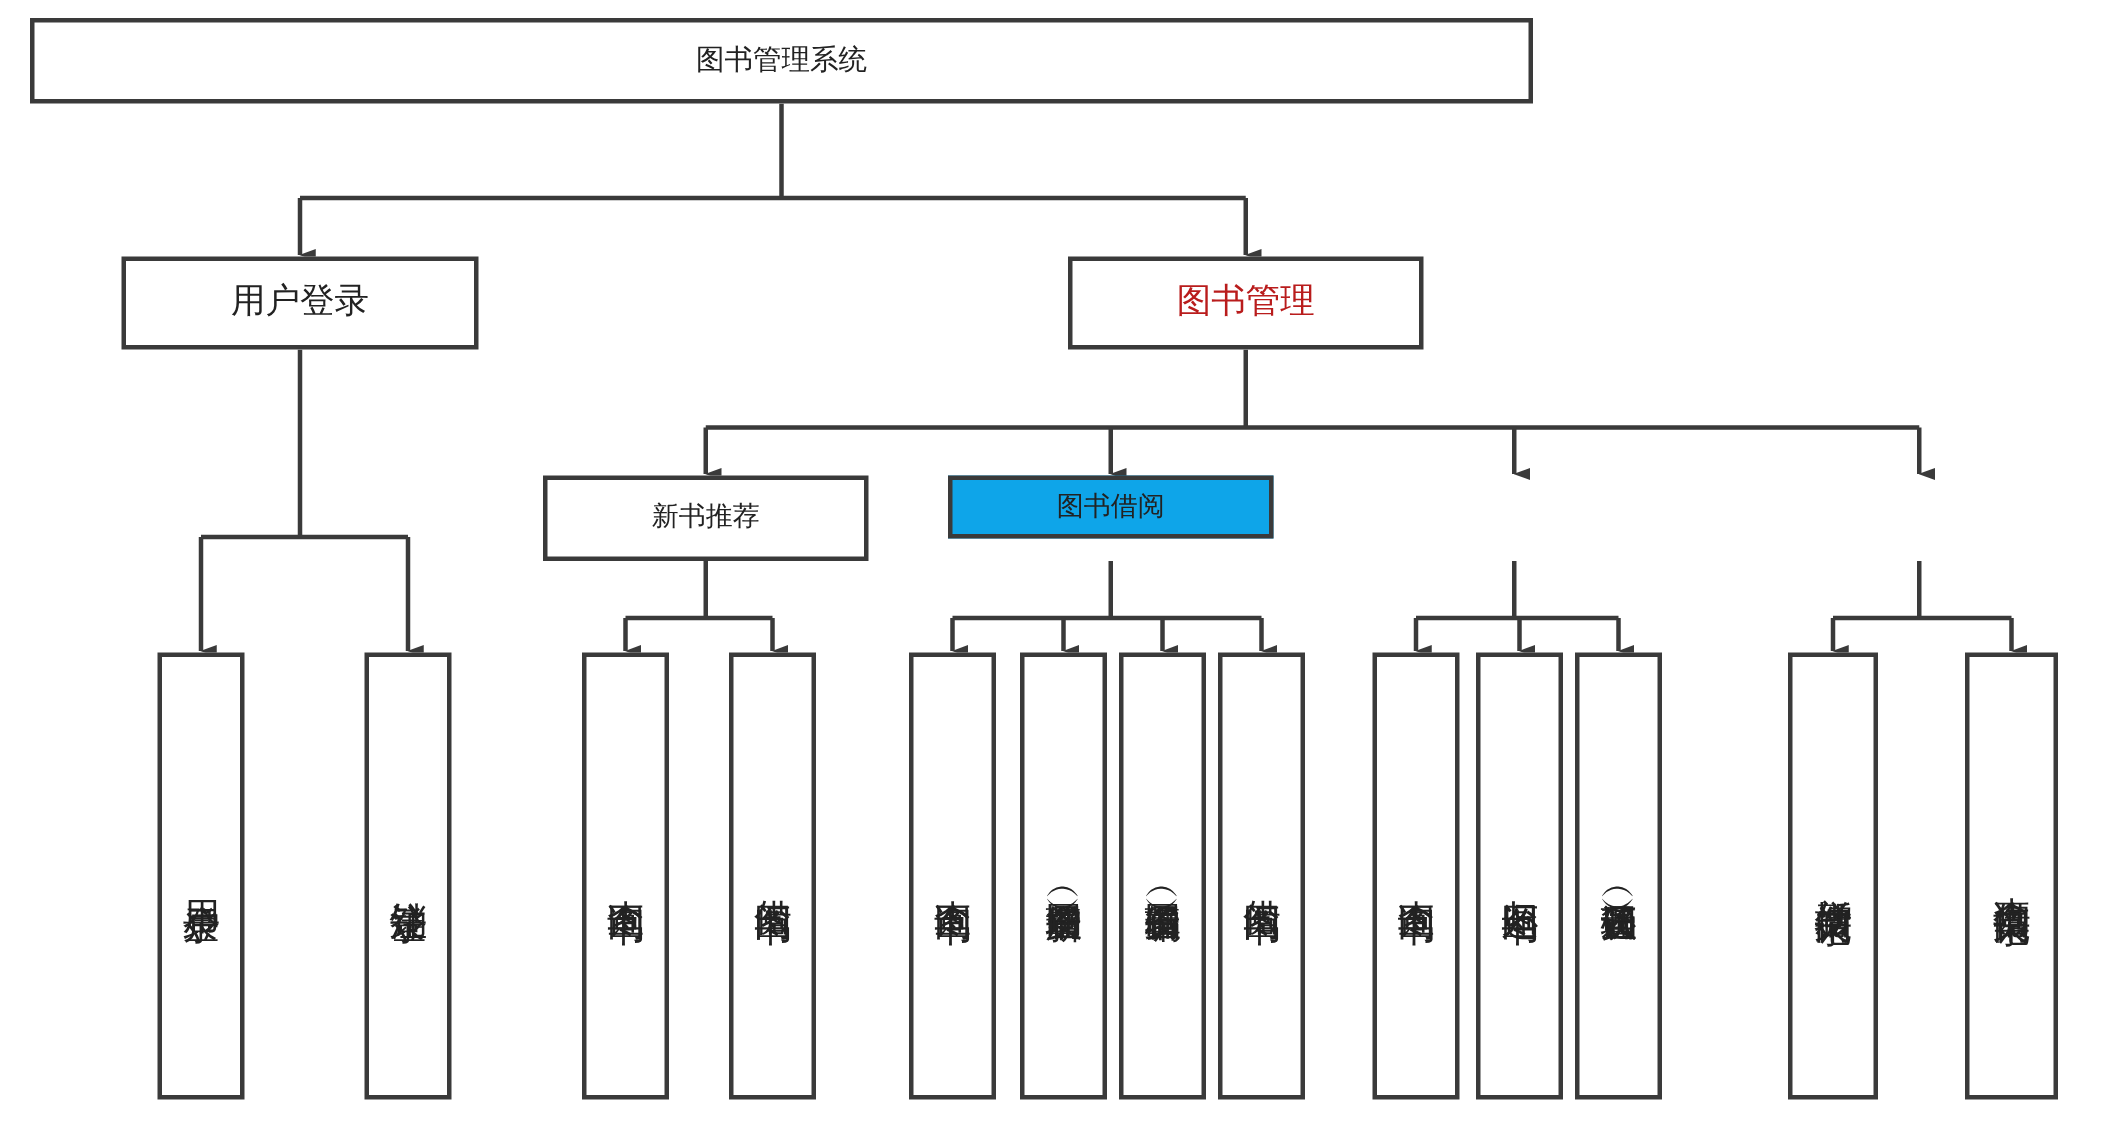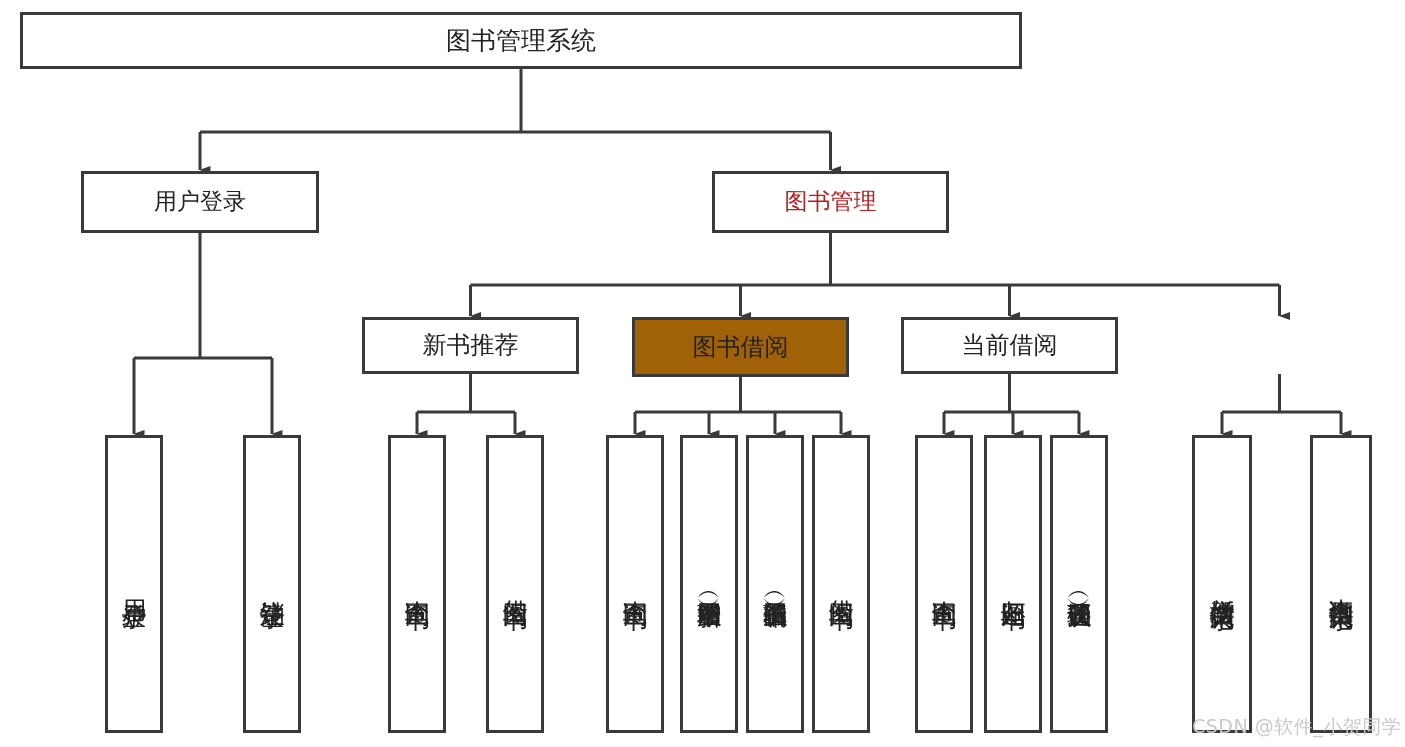--- a/index.html
+++ b/index.html
@@ -39,25 +39,25 @@
     color: #222222;
     z-index: 2;
   }
   .node .lbl {
     display: block;
     text-align: center;
     line-height: 1.12;
     white-space: nowrap;
   }
   
-  .n-root { font-size: 25px; }
+  .n-root { font-size: 19px; }
   
   .n-l2 { font-size: 23px; }
   
-  .n-l3 { font-size: 24px; }
+  .n-l3 { font-size: 18px; }
   
   .n-leaf {
     border-width: 3px;
     align-items: center;
     justify-content: center;
   }
   .n-leaf .lbl {
     writing-mode: vertical-rl;
     text-orientation: upright;
     font-size: 25px;
@@ -135,25 +135,22 @@
   <div class="node n-l2" style="left: 81px; top: 171px; width: 238px; height: 62px; border-color: rgb(58, 58, 58); background: rgb(255, 255, 255); color: rgb(34, 34, 34);">
     <span class="lbl">用户登录</span>
   </div>
   <div class="node n-l2" style="left: 712px; top: 171px; width: 237px; height: 62px; border-color: rgb(58, 58, 58); background: rgb(255, 255, 255); color: #b91c1c;">
     <span class="lbl">图书管理</span>
   </div>
 
   <div class="node n-l3" style="left: 362px; top: 317px; width: 217px; height: 57px; border-color: rgb(58, 58, 58); background: rgb(255, 255, 255); color: rgb(34, 34, 34);">
     <span class="lbl">新书推荐</span>
   </div>
-  <div class="node n-l3" style="left: 632px; top: 317px; width: 217px; height: 60px; border-color: rgb(58, 58, 58); background: #a16207; color: rgb(34, 34, 34);">
+  <div class="node n-l3" style="left: 632px; top: 317px; width: 217px; height: 42px; border-color: rgb(58, 58, 58); background: #0ea5e9; color: rgb(34, 34, 34);">
     <span class="lbl">图书借阅</span>
-  </div>
-  <div class="node n-l3" style="left: 901px; top: 317px; width: 217px; height: 57px; border-color: rgb(58, 58, 58); background: rgb(255, 255, 255); color: rgb(34, 34, 34);">
-    <span class="lbl">当前借阅</span>
   </div>
 
   <div class="node n-leaf" style="left: 105px; top: 435px; width: 58px; height: 298px; border-color: rgb(58, 58, 58); background: rgb(255, 255, 255); color: rgb(34, 34, 34);">
     <span class="lbl">用户登录</span>
   </div>
   <div class="node n-leaf" style="left: 243px; top: 435px; width: 58px; height: 298px; border-color: rgb(58, 58, 58); background: rgb(255, 255, 255); color: rgb(34, 34, 34);">
     <span class="lbl">注销登录</span>
   </div>
   <div class="node n-leaf" style="left: 388px; top: 435px; width: 58px; height: 298px; border-color: rgb(58, 58, 58); background: rgb(255, 255, 255); color: rgb(34, 34, 34);">
     <span class="lbl">查询图书</span>
@@ -182,15 +179,14 @@
   <div class="node n-leaf tall" style="left: 1050px; top: 435px; width: 58px; height: 298px; border-color: rgb(58, 58, 58); background: rgb(255, 255, 255); color: rgb(34, 34, 34);">
     <span class="lbl">确认归还（管理员）</span>
   </div>
   <div class="node n-leaf" style="left: 1192px; top: 435px; width: 60px; height: 298px; border-color: rgb(58, 58, 58); background: rgb(255, 255, 255); color: rgb(34, 34, 34);">
     <span class="lbl">新增借阅记录</span>
   </div>
   <div class="node n-leaf" style="left: 1310px; top: 435px; width: 62px; height: 298px; border-color: rgb(58, 58, 58); background: rgb(255, 255, 255); color: rgb(34, 34, 34);">
     <span class="lbl">查询借阅记录</span>
   </div>
 
-  <div class="watermark" style="left: 1192px; top: 714px; color: rgb(201, 201, 201);">CSDN @软件_小贺同学</div>
 
 </div>
 
 </body></html>

